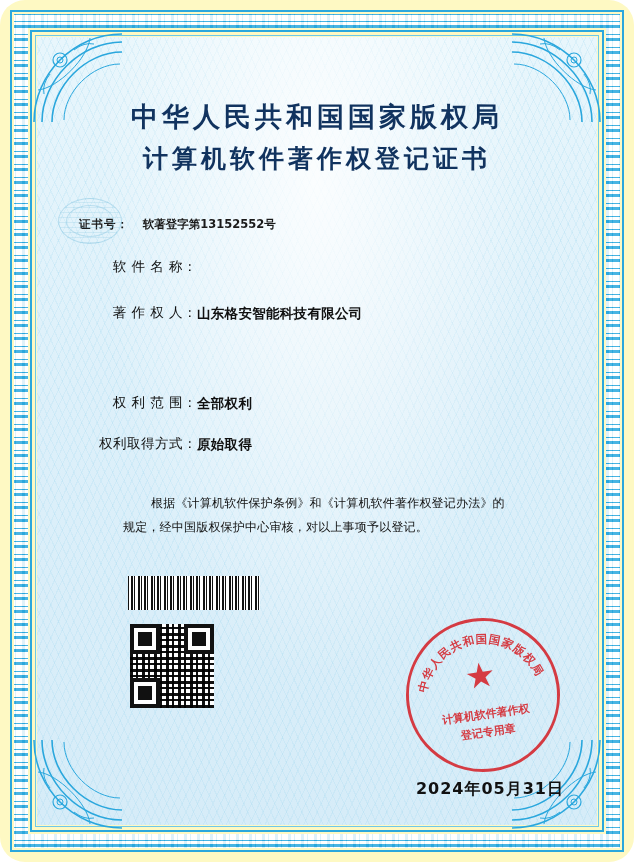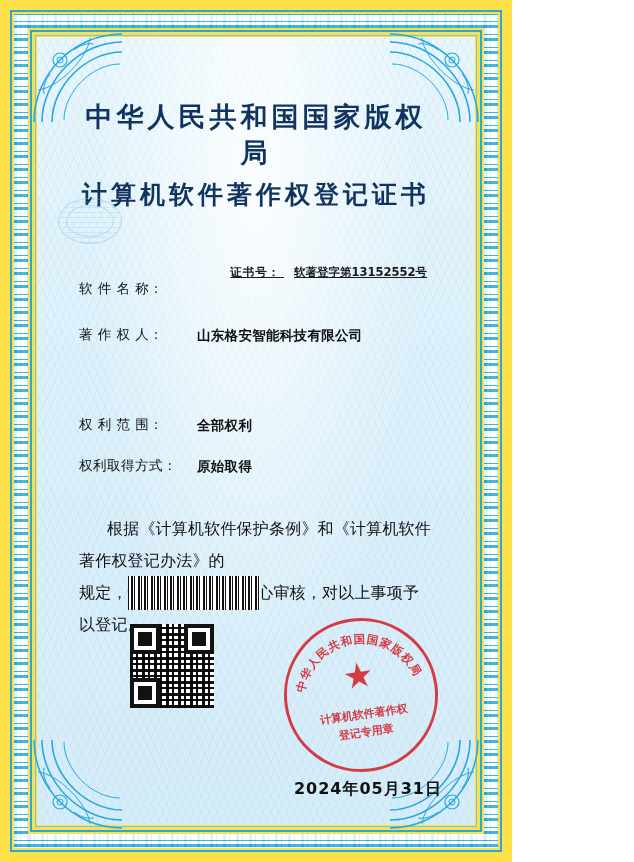--- a/index.html
+++ b/index.html
@@ -9,24 +9,25 @@
   }
   body {
     width: 634px;
     height: 862px;
     font-family: "Liberation Serif", serif;
     overflow: hidden;
   }
 
   .certificate {
     position: relative;
-    width: 512px;
+    width: 634px;
     height: 862px;
-    background: #fde047;
-    box-sizing: border-box;
+    background: #fef9c3;
+    box-sizing: border-box;
+    border-radius: 25px;
   }
 
   
   .border-outer {
     position: absolute;
     left: 10px;
     top: 10px;
     right: 10px;
     bottom: 10px;
     border: 2px solid #2aa7dd;
@@ -156,27 +157,26 @@
   .title-line2 {
     font-size: 25px;
     letter-spacing: 4px;
     font-weight: bold;
     color: #11335f;
     margin-top: 7px;
     font-family: "DejaVu Serif", "Liberation Serif", serif;
   }
 
   .cert-no-row {
-    margin-top: 54px;
-    text-align: right;
+    margin-top: 42px;
+    text-align: left;
     font-size: 11.5px;
     color: #1a1a1a;
     font-family: "DejaVu Sans", "Liberation Sans", sans-serif;
     padding-right: 6px;
-    text-decoration: underline;
   }
   .cert-no-row .label { font-weight: bold; letter-spacing: 1px; }
   .cert-no-row .value { font-weight: bold; margin-left: 10px; }
 
   
   .watermark-ring {
     position: absolute;
     left: 58px;
     top: 198px;
     width: 62px;
@@ -189,22 +189,24 @@
   }
   .watermark-ring:after {
     content: "";
     position: absolute;
     left: 7px; top: 6px; right: 7px; bottom: 6px;
     border-radius: 50%;
     border: 1px solid rgba(120,190,220,0.5);
   }
 
   .fields {
+    margin-top: 26px;
     font-family: "DejaVu Sans", "Liberation Sans", sans-serif;
     color: #111;
+    text-align: right;
   }
   .field-row {
     display: flex;
     align-items: flex-start;
     margin-bottom: 8px;
   }
   .field-label {
     width: 118px;
     flex: 0 0 118px;
     font-size: 13.5px;
@@ -219,25 +221,26 @@
   }
   .field-value .version { display: block; }
 
   .gap-1 { height: 62px; }
   .gap-2 { height: 20px; }
 
   .field-row.spaced { margin-bottom: 22px; }
 
   .statement {
     margin-top: 36px;
-    font-size: 16px;
+    font-size: 12px;
     line-height: 2.0;
     color: #111;
     font-family: "DejaVu Sans", "Liberation Sans", sans-serif;
     letter-spacing: 0.2px;
+    margin-left: 44px;
   }
   .statement p { margin: 0; }
   .statement .indent { text-indent: 28px; }
 
   
   .codes {
     position: absolute;
     left: 128px;
     top: 576px;
   }

